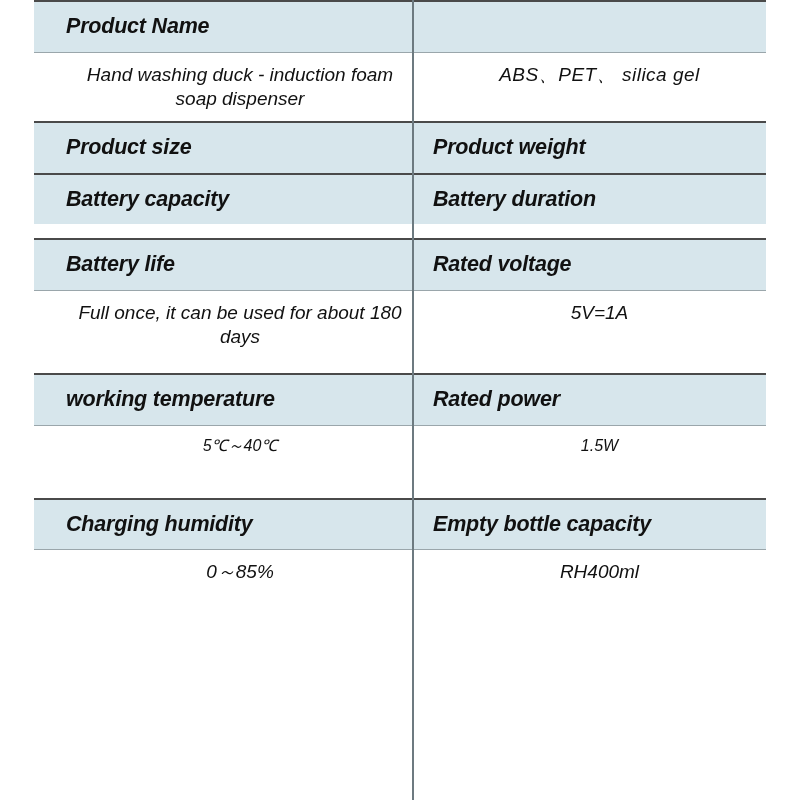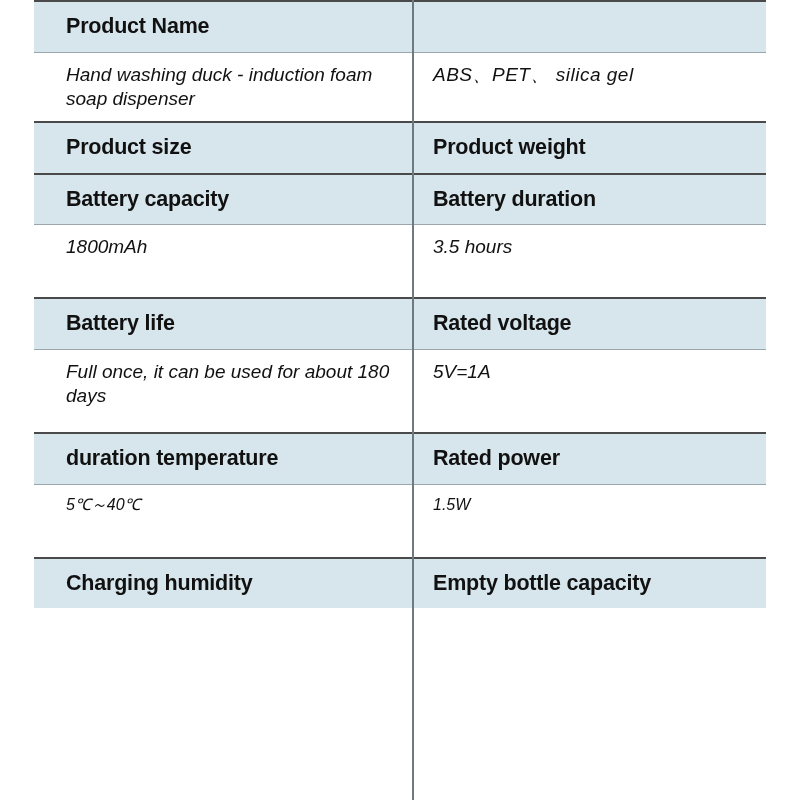--- a/index.html
+++ b/index.html
@@ -27,20 +27,21 @@
     table-layout: fixed;
   }
   table.spec-table td {
     vertical-align: top;
     padding: 0;
   }
   .cell {
     box-sizing: border-box;
     padding: 9px 0 9px 32px;
     line-height: 1.28;
+    font-style: italic;
   }
   .col-left .cell {
     padding-left: 32px;
   }
   .col-right .cell {
     padding-left: 19px;
   }
   
   .hdr td {
     background: #d7e6ec;
@@ -55,20 +56,21 @@
   }
   .val .cell {
     font-style: italic;
     font-size: 19px;
     color: #111111;
     padding-top: 10px;
     padding-bottom: 10px;
   }
   .val td {
     background: #ffffff;
+    text-align: center;
   }
   
   .rule-top td {
     border-top: 2px solid #4a4a4a;
   }
   .rule-thin td {
     border-top: 1px solid #9aa6ab;
   }
   
   .vline {
@@ -137,85 +139,85 @@
 
       <tr class="hdr rule-top">
         <td class="col-left">
           <div class="cell">Battery capacity</div>
         </td>
         <td class="col-right">
           <div class="cell">Battery duration</div>
         </td>
       </tr>
 
+
+      <tr class="gap-row">
+        <td></td>
+        <td></td>
+      </tr>
+
+      <tr class="hdr rule-top">
+        <td class="col-left">
+          <div class="cell">Battery life</div>
+        </td>
+        <td class="col-right">
+          <div class="cell">Rated voltage</div>
+        </td>
+      </tr>
+
       <tr class="val rule-thin">
         <td class="col-left">
-          <div class="cell min-h-2">1800mAh</div>
-        </td>
-        <td class="col-right">
-          <div class="cell min-h-2">3.5 hours</div>
+          <div class="cell min-h-2">Full once, it can be used for about 180 days</div>
+        </td>
+        <td class="col-right">
+          <div class="cell min-h-2">5V=1A</div>
         </td>
       </tr>
 
       <tr class="gap-row">
         <td></td>
         <td></td>
       </tr>
 
       <tr class="hdr rule-top">
         <td class="col-left">
-          <div class="cell">Battery life</div>
-        </td>
-        <td class="col-right">
-          <div class="cell">Rated voltage</div>
+          <div class="cell">working temperature</div>
+        </td>
+        <td class="col-right">
+          <div class="cell">Rated power</div>
+        </td>
+      </tr>
+
+      <tr class="val temp rule-thin">
+        <td class="col-left">
+          <div class="cell min-h-2">5℃～40℃</div>
+        </td>
+        <td class="col-right">
+          <div class="cell min-h-2">1.5W</div>
+        </td>
+      </tr>
+
+      <tr class="gap-row">
+        <td></td>
+        <td></td>
+      </tr>
+
+      <tr class="hdr rule-top">
+        <td class="col-left">
+          <div class="cell">Charging humidity</div>
+        </td>
+        <td class="col-right">
+          <div class="cell">Empty bottle capacity</div>
         </td>
       </tr>
 
       <tr class="val rule-thin">
         <td class="col-left">
-          <div class="cell min-h-2">Full once, it can be used for about 180 days</div>
-        </td>
-        <td class="col-right">
-          <div class="cell min-h-2">5V=1A</div>
-        </td>
-      </tr>
-
-      <tr class="gap-row">
-        <td></td>
-        <td></td>
-      </tr>
-
-      <tr class="hdr rule-top">
-        <td class="col-left">
-          <div class="cell">duration temperature</div>
-        </td>
-        <td class="col-right">
-          <div class="cell">Rated power</div>
-        </td>
-      </tr>
-
-      <tr class="val temp rule-thin">
-        <td class="col-left">
-          <div class="cell min-h-2">5℃～40℃</div>
-        </td>
-        <td class="col-right">
-          <div class="cell min-h-2">1.5W</div>
-        </td>
-      </tr>
-
-      <tr class="gap-row">
-        <td></td>
-        <td></td>
-      </tr>
-
-      <tr class="hdr rule-top">
-        <td class="col-left">
-          <div class="cell">Charging humidity</div>
-        </td>
-        <td class="col-right">
-          <div class="cell">Empty bottle capacity</div>
-        </td>
-      </tr>
-
+          <div class="cell">0～85%</div>
+        </td>
+        <td class="col-right">
+          <div class="cell">RH400ml</div>
+        </td>
+      </tr>
 
     </tbody>
   </table>
 </div>
 
 </body></html>

